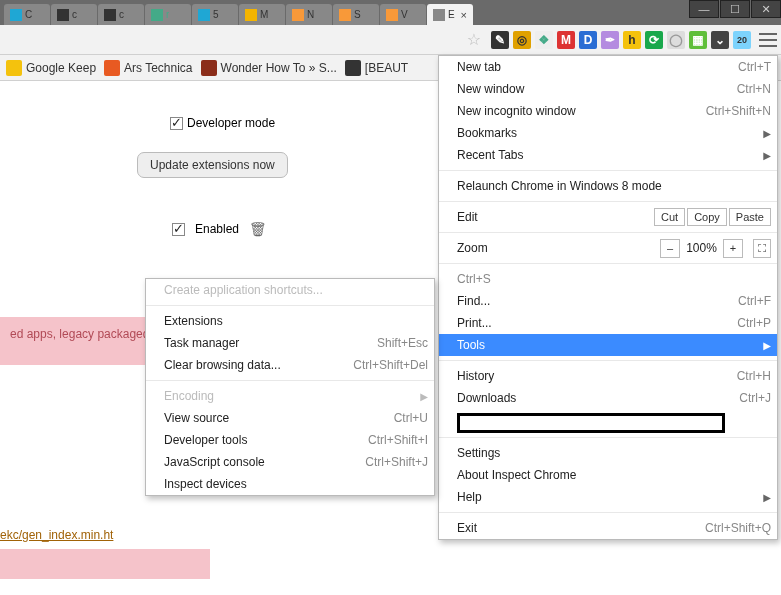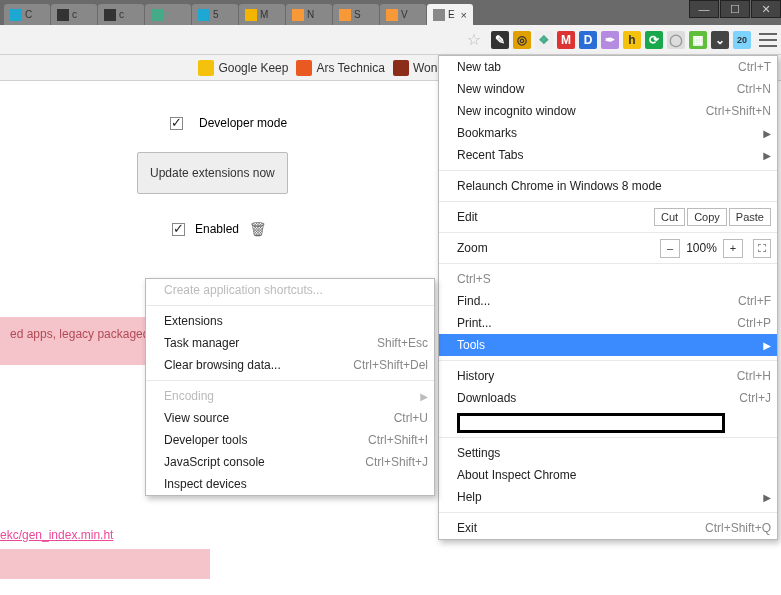--- a/index.html
+++ b/index.html
@@ -16,32 +16,32 @@
   .win-btn { width: 30px; height: 18px; background: #444; color: #ccc; display: flex; align-items: center; justify-content: center; margin-left: 1px; font-size: 11px; border: 1px solid #222;}
 
   
   .omnibar { height: 30px; background: #f2f2f2; border-bottom: 1px solid #d0d0d0; display: flex; align-items: center; justify-content: flex-end; padding-right: 4px; gap: 4px; }
   .omnibar .star { font-size: 16px; color: #bbb; margin-right: 6px;}
   .ext-icon { width: 18px; height: 18px; display: inline-flex; align-items: center; justify-content: center; font-size: 12px; font-weight: bold; border-radius: 2px;}
   .menubtn { width: 18px; height: 14px; display:inline-flex; flex-direction:column; justify-content:space-between; margin-left:4px; cursor:pointer;}
   .menubtn span{height:2px;background:#666;display:block;}
 
   
-  .bookmarks { height: 26px; background: #f2f2f2; border-bottom: 1px solid #d0d0d0; display: flex; align-items: center; padding-left: 18px; gap: 8px; font-size: 12px; justify-content: center; }
+  .bookmarks { height: 26px; background: #f2f2f2; border-bottom: 1px solid #d0d0d0; display: flex; align-items: center; padding-left: 6px; gap: 8px; font-size: 12px; }
   .bm { display: flex; align-items: center; gap: 4px; color: #333; white-space: nowrap; }
   .bm .ico { width: 16px; height: 16px; display: inline-block; border-radius: 2px; }
 
   
   .page { position: absolute; left:0; top:81px; right:0; bottom:0; background:#fff; }
-  .devmode { position:absolute; left:170px; top:35px; display:flex; align-items:center; gap:16px; }
-  .update-btn { position:absolute; left:137px; top:71px; background:#eee; border:1px solid #bbb; border-radius:2px; padding:13px 12px; font-size:12px; color:#333;}
+  .devmode { position:absolute; left:170px; top:35px; display:flex; align-items:center; gap:4px; }
+  .update-btn { position:absolute; left:137px; top:71px; background:#eee; border:1px solid #bbb; border-radius:7px; padding:5px 12px; font-size:12px; color:#333;}
   .enabled { position:absolute; left:172px; top:140px; display:flex; align-items:center; gap:10px;}
   .trash { font-size:14px; color:#666;}
   .pink { position:absolute; left:0; top:236px; background:#f5c3ca; color:#b14a56; padding:10px; width:215px; height:48px; font-size:12px;}
-  .link { position:absolute; left:0; top:447px; color:#ec4899; text-decoration:underline; font-size:12px;}
+  .link { position:absolute; left:0; top:447px; color:#a16207; text-decoration:underline; font-size:12px;}
   .pink2 { position:absolute; left:0; top:468px; width:210px; height:30px; background:#f5c3ca;}
   .check { appearance:none; width:13px; height:13px; border:1px solid #888; display:inline-block; position:relative;}
   .check.checked::after{content:"✓"; position:absolute; left:0; top:-3px; font-size:13px; color:#222;}
 
   
   .mainmenu { position:absolute; right:3px; top:55px; width:340px; background:#fff; border:1px solid #bababa; box-shadow: 2px 3px 6px rgba(0,0,0,.25); }
   .mi { display:flex; align-items:center; padding:4px 6px 4px 18px; color:#222; height:22px; }
   .mi .lbl { flex:1; }
   .mi .sc { color:#888; font-size:12px; }
   .mi .arrow{ color:#666; font-size:10px; margin-left:4px;}

